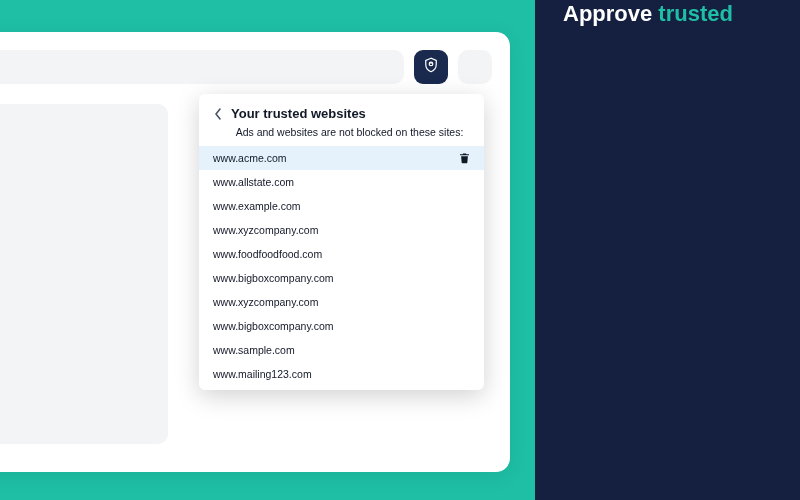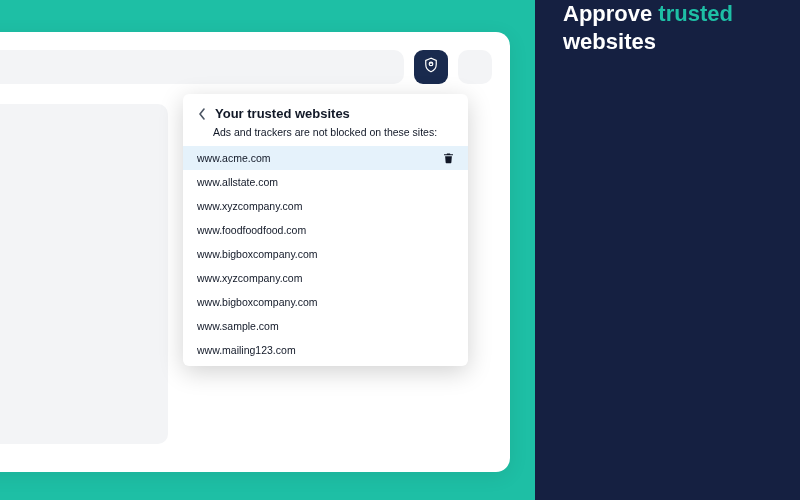--- a/index.html
+++ b/index.html
@@ -59,26 +59,27 @@
     top: 72px;
     left: 18px;
     width: 200px;
     height: 340px;
     background: #f3f4f6;
     border-radius: 10px;
   }
   .popup {
     position: absolute;
     top: 94px;
-    left: 183px;
+    left: 199px;
     width: 285px;
     background: #ffffff;
     border-radius: 6px;
     box-shadow: 0 6px 24px rgba(0,0,0,0.18);
     padding-bottom: 4px;
+    text-align: center;
   }
   .popup-header {
     padding: 12px 14px 8px 14px;
     display: flex;
     align-items: flex-start;
     gap: 8px;
   }
   .back-chevron {
     margin-top: 2px;
     flex-shrink: 0;
@@ -151,34 +152,37 @@
 
     <div class="popup">
       <div class="popup-header">
         <span class="back-chevron">
           <svg viewBox="0 0 8 12" fill="none" stroke="#4b5563" stroke-width="1.6" stroke-linecap="round" stroke-linejoin="round">
             <polyline points="6,1 2,6 6,11"></polyline>
           </svg>
         </span>
         <div class="popup-title">Your trusted websites</div>
       </div>
-      <div class="popup-subtitle">Ads and trackers are not blocked on these sites:</div>
+      <div class="popup-subtitle">Ads and websites are not blocked on these sites:</div>
       <div class="site-list" id="site-list">
           <div class="site-row highlight">
             <span>www.acme.com</span>
             <span class="trash">
               <svg viewBox="0 0 14 16" fill="#111827">
                 <path d="M5 2h4l.5 1H13v1.4H1V3h3.5L5 2zM2.5 5.5h9L10.8 14a1 1 0 0 1-1 .9H4.2a1 1 0 0 1-1-.9L2.5 5.5z"></path>
               </svg>
             </span>
           </div>
           <div class="site-row">
             <span>www.allstate.com</span>
           </div>
           <div class="site-row">
+            <span>www.example.com</span>
+          </div>
+          <div class="site-row">
             <span>www.xyzcompany.com</span>
           </div>
           <div class="site-row">
             <span>www.foodfoodfood.com</span>
           </div>
           <div class="site-row">
             <span>www.bigboxcompany.com</span>
           </div>
           <div class="site-row">
             <span>www.xyzcompany.com</span>
@@ -192,16 +196,15 @@
           <div class="site-row">
             <span>www.mailing123.com</span>
           </div>
         </div>
     </div>
   </div>
 
   <div class="right-panel">
     <div class="promo">
       <span>Approve </span><span class="accent">trusted</span><br>
-      <span>websites</span>
     </div>
   </div>
 </div>
 
 </body></html>

